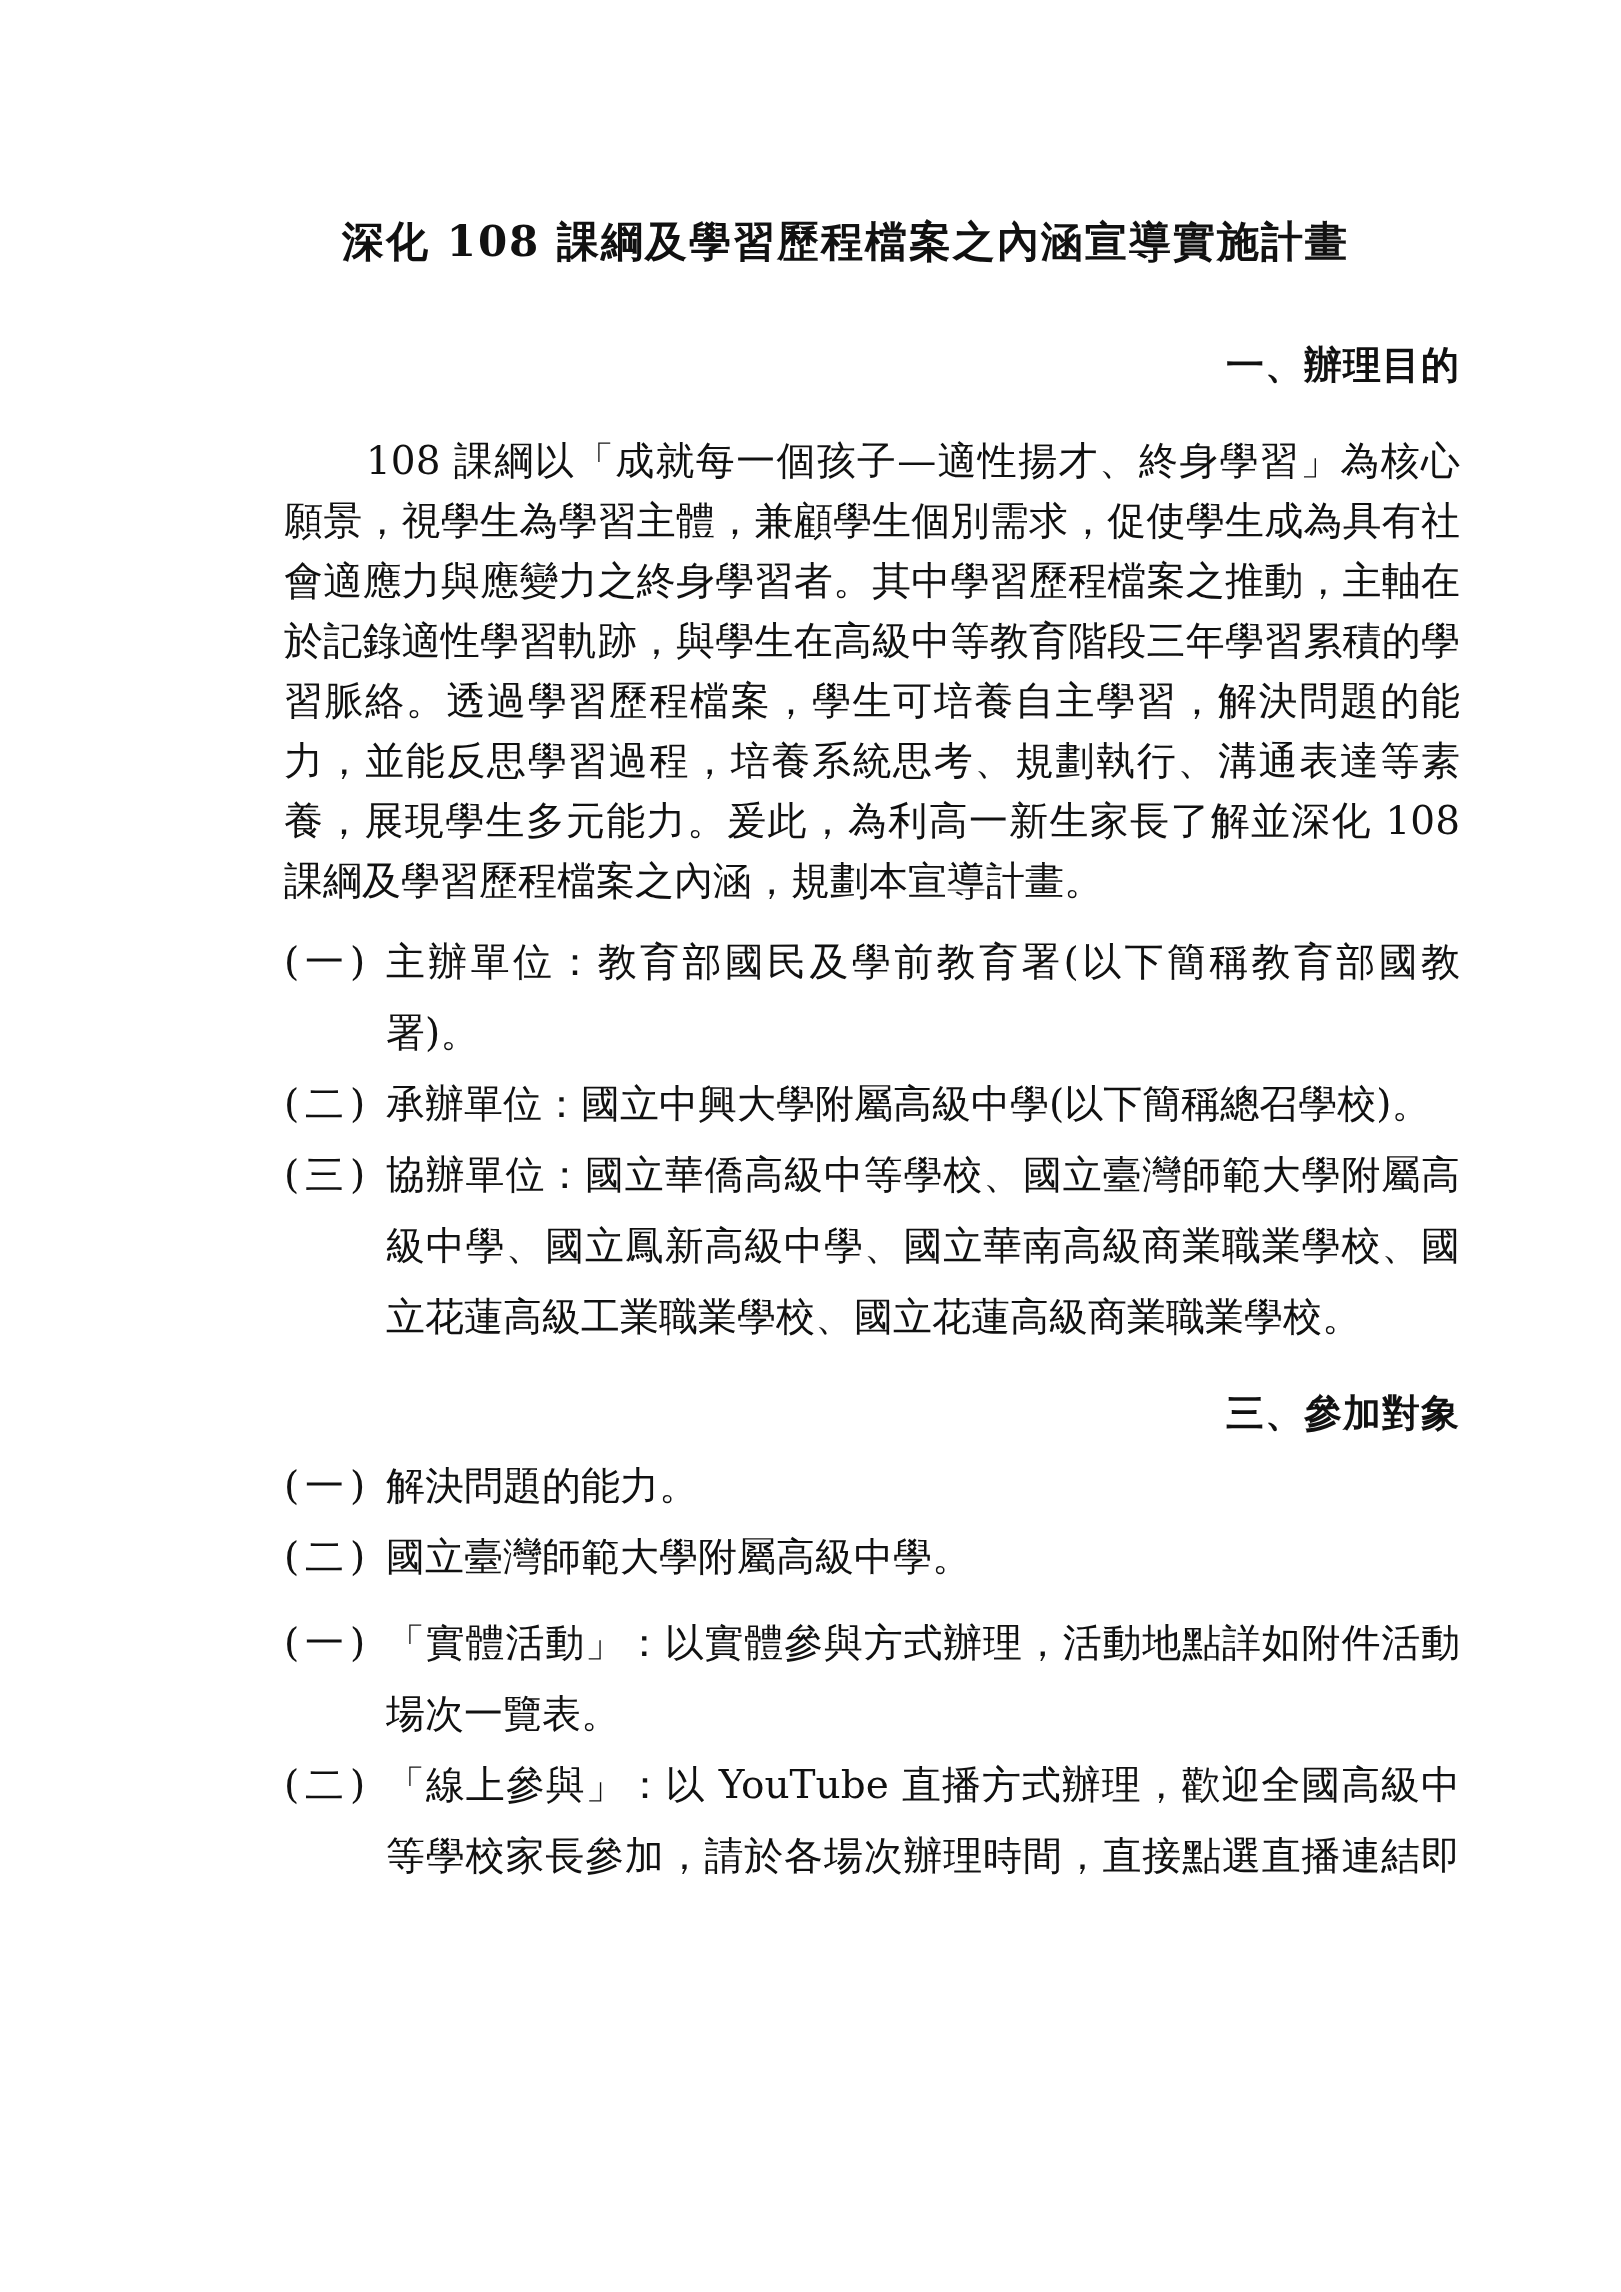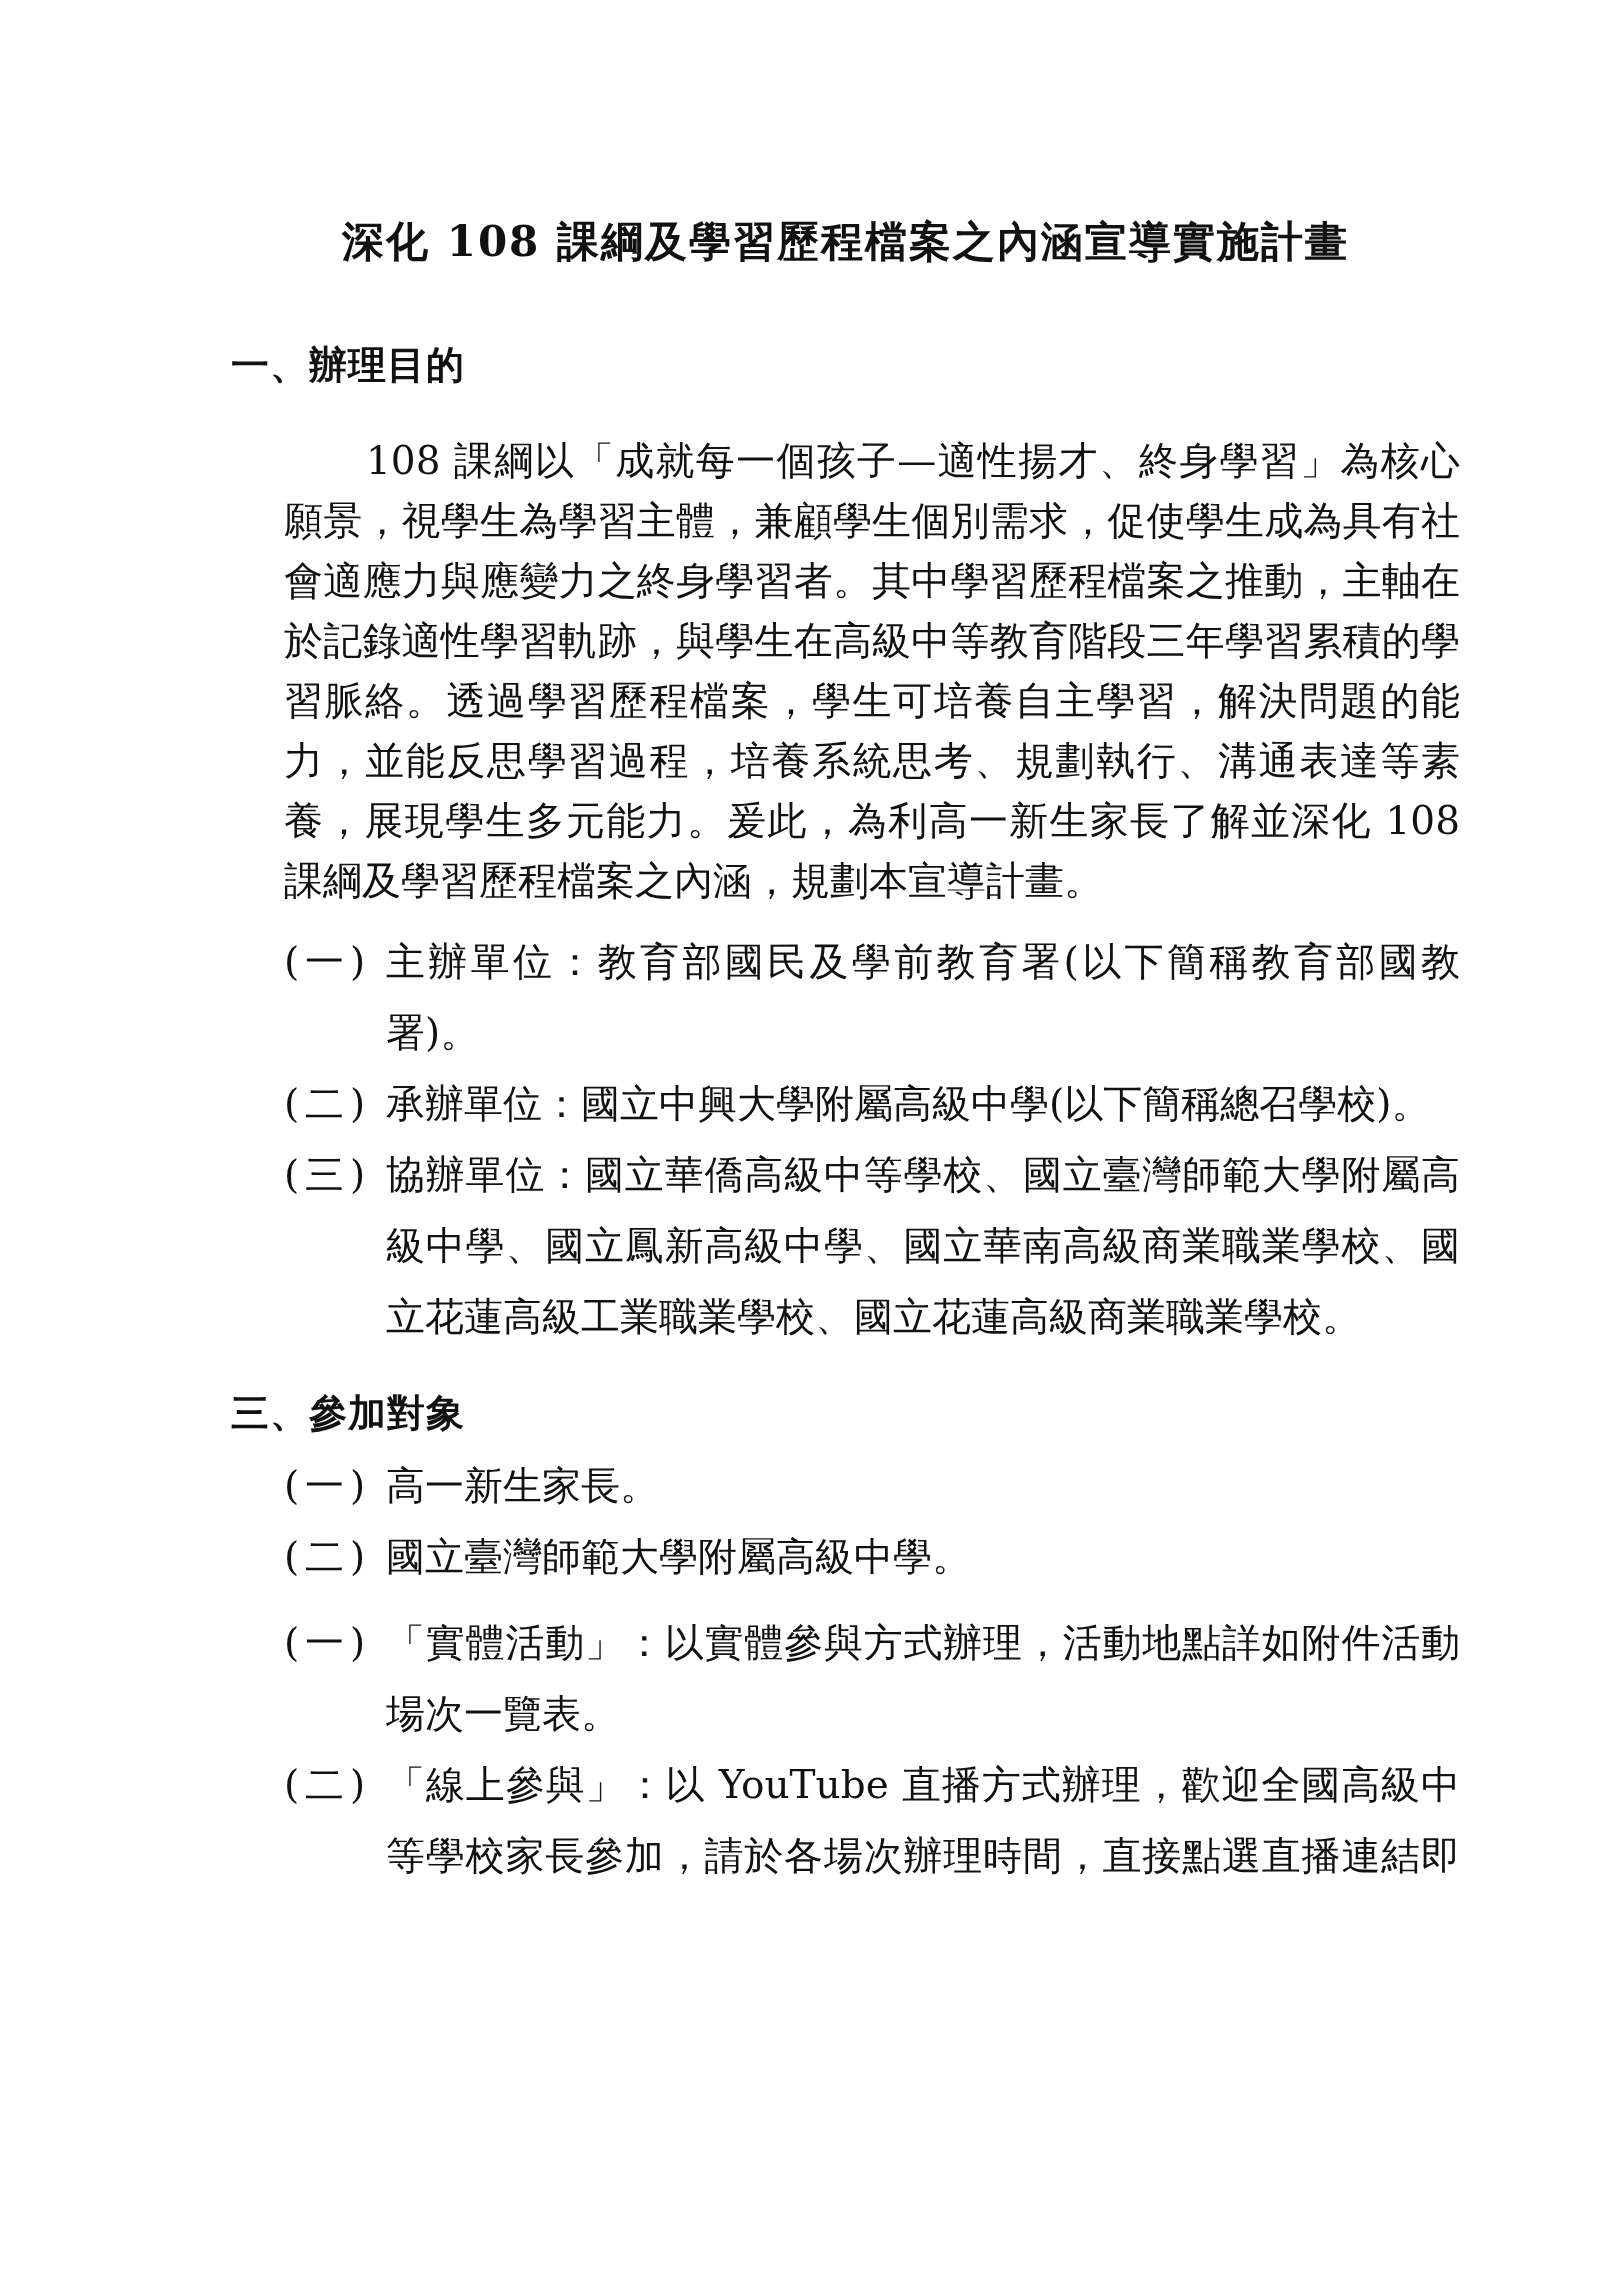--- a/index.html
+++ b/index.html
@@ -22,20 +22,21 @@
     text-align: center;
     letter-spacing: 2px;
     white-space: nowrap;
   }
   .section-heading {
     font-size: 38px;
     line-height: 47px;
     font-weight: 700;
     letter-spacing: 1px;
     margin: 37px 0 0 0;
+    text-align: right;
   }
   #sections section:first-child .section-heading { margin-top: 74px; }
   .body-paragraph {
     margin: 43px 0 0 53px;
     font-size: 39px;
     line-height: 60px;
     text-align: justify;
     text-indent: 82px;
   }
   .item-list { margin-top: 14.7px; }
@@ -84,21 +85,21 @@
             <span class="item-marker">(三)</span>
             <span class="item-text">協辦單位：國立華僑高級中等學校、國立臺灣師範大學附屬高級中學、國立鳳新高級中學、國立華南高級商業職業學校、國立花蓮高級工業職業學校、國立花蓮高級商業職業學校。</span>
           </div>
         </div>
       </section>
       <section>
         <h2 class="section-heading">三、參加對象</h2>
         <div class="item-list">
           <div class="list-item">
             <span class="item-marker">(一)</span>
-            <span class="item-text">高一新生家長。</span>
+            <span class="item-text">解決問題的能力。</span>
           </div>
           <div class="list-item">
             <span class="item-marker">(二)</span>
             <span class="item-text">國立臺灣師範大學附屬高級中學。</span>
           </div>
         </div>
       </section>
       <section>
         <div class="item-list">
           <div class="list-item">

